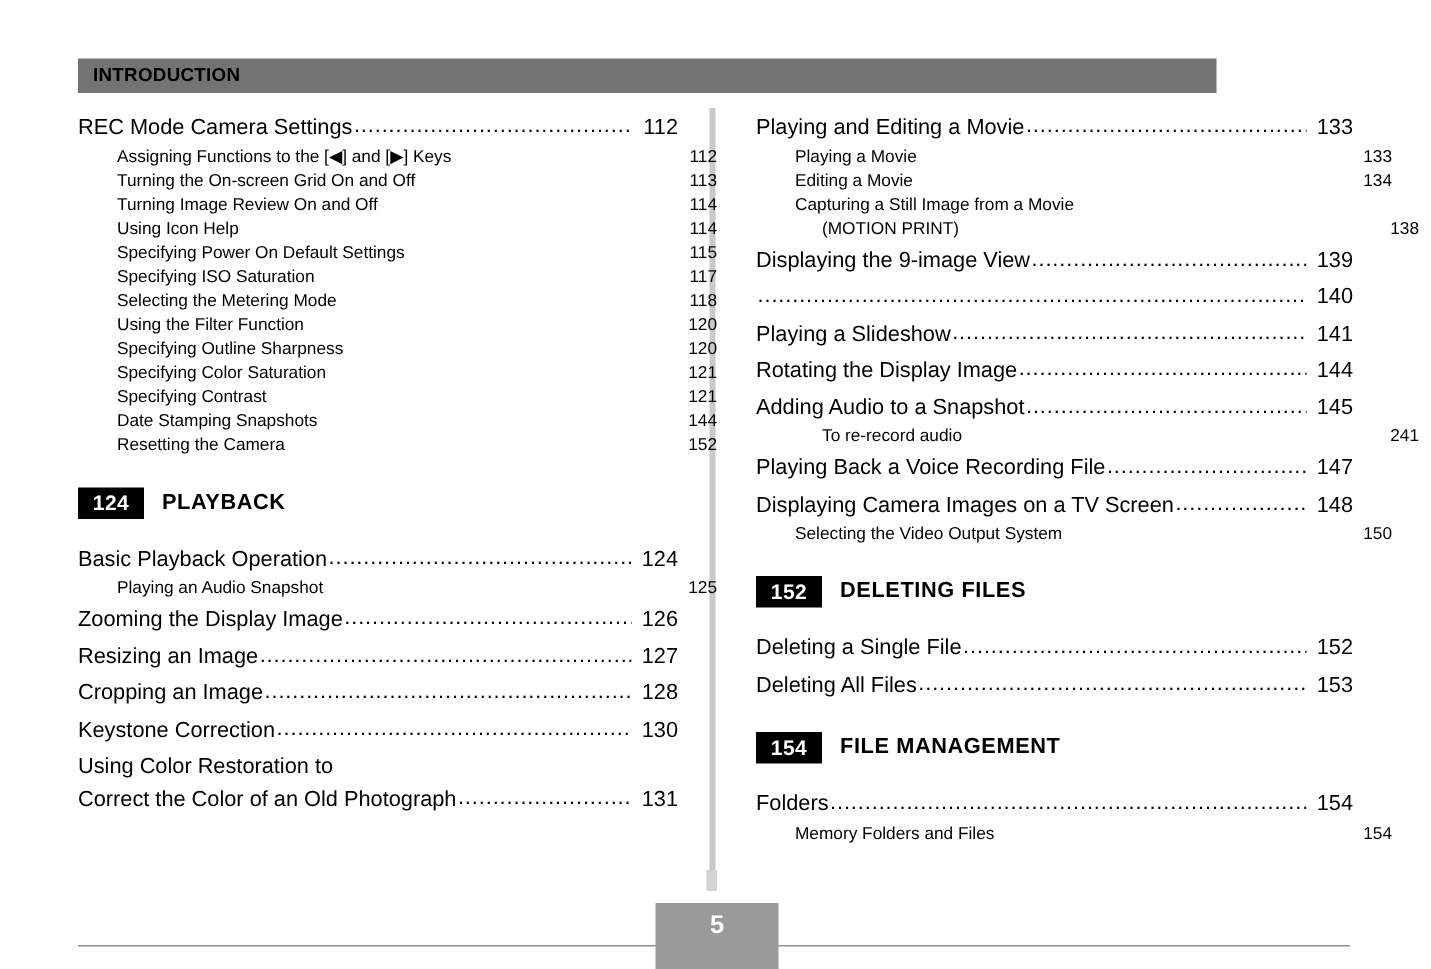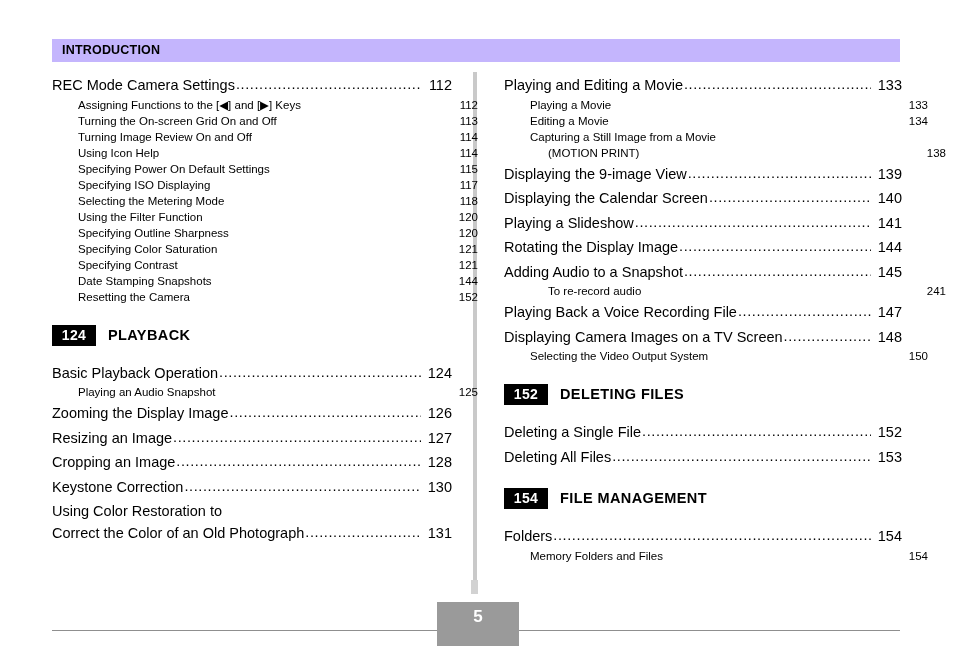--- a/index.html
+++ b/index.html
@@ -21,23 +21,23 @@
     left: 0; top: 0;
     width: 954px;
     height: 646px;
   }
 
   
   .chapter-band {
     position: absolute;
     left: 52px;
     top: 39px;
-    width: 848px;
+    width: 759px;
     height: 23px;
-    background: #c4b5fd;
+    background: #737373;
     text-align: center;
   }
   .chapter-band-label {
     position: absolute;
     left: 10px;
     top: 4px;
     font-size: 12.5px;
     font-weight: bold;
     letter-spacing: 0.2px;
     color: #000;
@@ -212,21 +212,21 @@
         <span class="toc-label">Using Icon Help</span>
         <span class="toc-leader"></span>
         <span class="toc-page">114</span>
       </div>
       <div class="toc-row level2">
         <span class="toc-label">Specifying Power On Default Settings</span>
         <span class="toc-leader"></span>
         <span class="toc-page">115</span>
       </div>
       <div class="toc-row level2">
-        <span class="toc-label">Specifying ISO Displaying</span>
+        <span class="toc-label">Specifying ISO Saturation</span>
         <span class="toc-leader"></span>
         <span class="toc-page">117</span>
       </div>
       <div class="toc-row level2">
         <span class="toc-label">Selecting the Metering Mode</span>
         <span class="toc-leader"></span>
         <span class="toc-page">118</span>
       </div>
       <div class="toc-row level2">
         <span class="toc-label">Using the Filter Function</span>
@@ -326,21 +326,20 @@
         <span class="toc-label">(MOTION PRINT)</span>
         <span class="toc-leader"></span>
         <span class="toc-page">138</span>
       </div>
       <div class="toc-row level1">
         <span class="toc-label">Displaying the 9-image View</span>
         <span class="toc-leader"></span>
         <span class="toc-page">139</span>
       </div>
       <div class="toc-row level1">
-        <span class="toc-label">Displaying the Calendar Screen</span>
         <span class="toc-leader"></span>
         <span class="toc-page">140</span>
       </div>
       <div class="toc-row level1">
         <span class="toc-label">Playing a Slideshow</span>
         <span class="toc-leader"></span>
         <span class="toc-page">141</span>
       </div>
       <div class="toc-row level1">
         <span class="toc-label">Rotating the Display Image</span>

